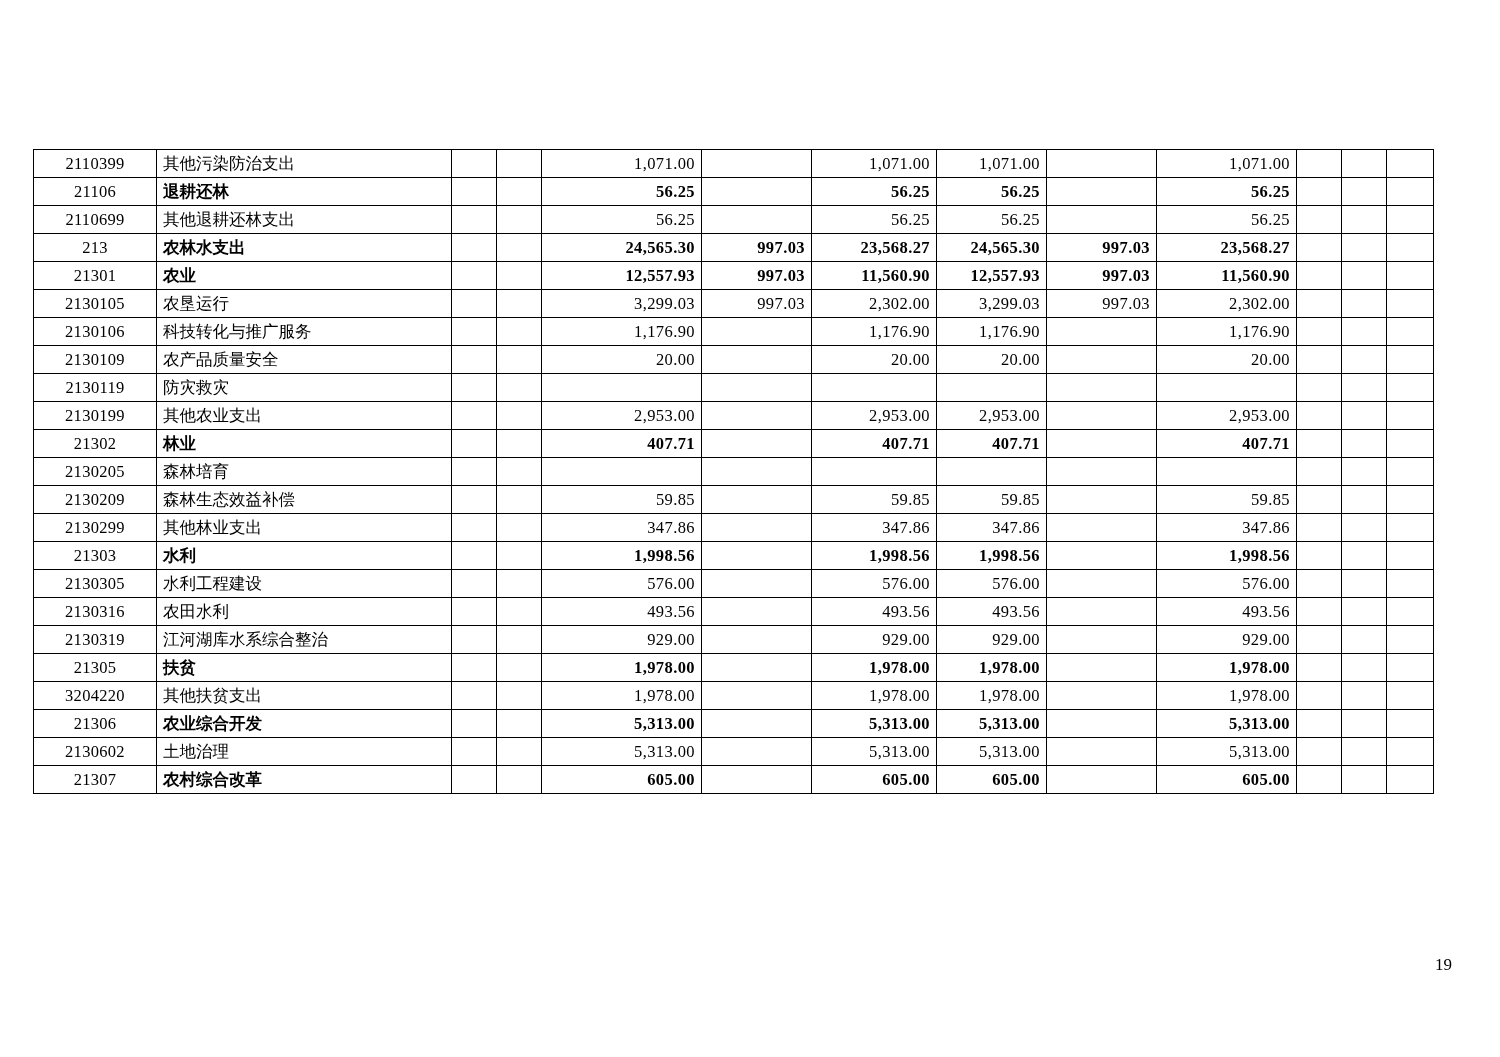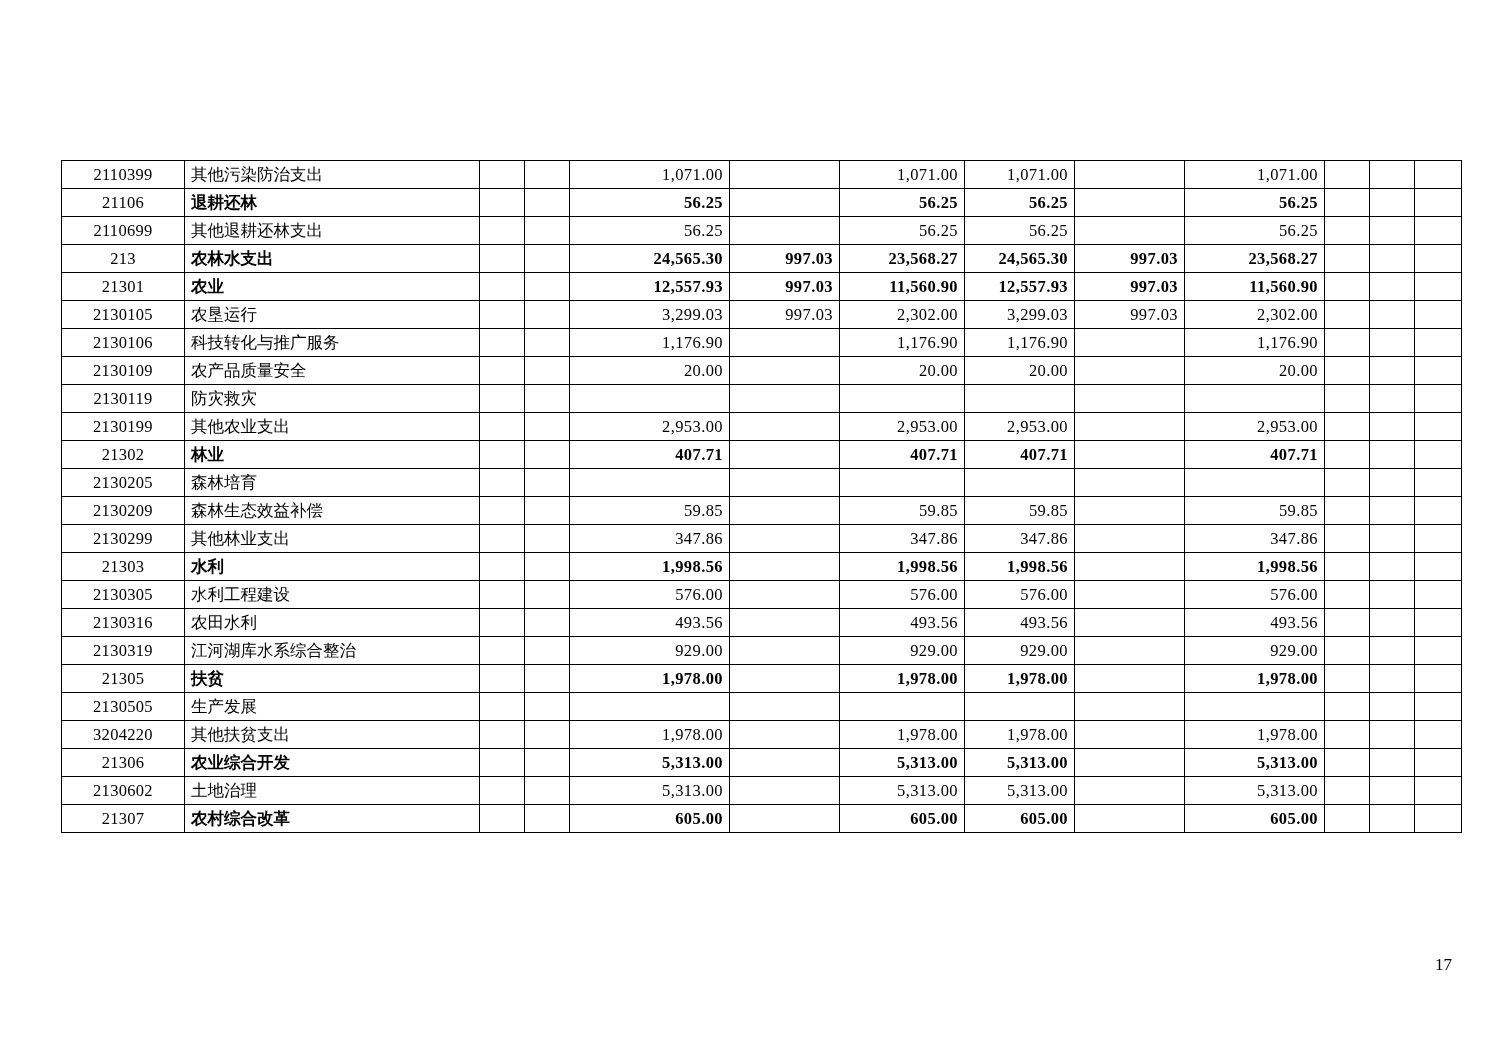--- a/index.html
+++ b/index.html
@@ -17,23 +17,22 @@
   }
   .page {
     position: absolute;
     left: 0; top: 0;
     width: 1500px;
     height: 1057px;
   }
   .table-wrap {
     position: absolute;
     left: 33px;
-    top: 160px;
+    top: 149px;
     width: 1400px;
-    margin-left: 28px;
   }
   table.budget {
     border-collapse: collapse;
     table-layout: fixed;
     width: 1400px;
     font-size: 16.5px;
   }
   table.budget td {
     border: 1px solid #000000;
     height: 27px;
@@ -387,35 +386,20 @@
             <td class="num"></td>
             <td class="num">1,978.00</td>
             <td class="num">1,978.00</td>
             <td class="num"></td>
             <td class="num">1,978.00</td>
             <td class="blank"></td>
             <td class="blank"></td>
             <td class="blank"></td>
           </tr>
           <tr>
-            <td class="code">2130505</td>
-            <td class="name">生产发展</td>
-            <td class="blank"></td>
-            <td class="blank"></td>
-            <td class="num"></td>
-            <td class="num"></td>
-            <td class="num"></td>
-            <td class="num"></td>
-            <td class="num"></td>
-            <td class="num"></td>
-            <td class="blank"></td>
-            <td class="blank"></td>
-            <td class="blank"></td>
-          </tr>
-          <tr>
             <td class="code">3204220</td>
             <td class="name">其他扶贫支出</td>
             <td class="blank"></td>
             <td class="blank"></td>
             <td class="num">1,978.00</td>
             <td class="num"></td>
             <td class="num">1,978.00</td>
             <td class="num">1,978.00</td>
             <td class="num"></td>
             <td class="num">1,978.00</td>
@@ -465,15 +449,15 @@
             <td class="num"></td>
             <td class="num">605.00</td>
             <td class="blank"></td>
             <td class="blank"></td>
             <td class="blank"></td>
           </tr>
         </tbody>
     </table>
   </div>
 
-  <div class="page-number">17</div>
+  <div class="page-number">19</div>
 
 </div>
 
 </body></html>

